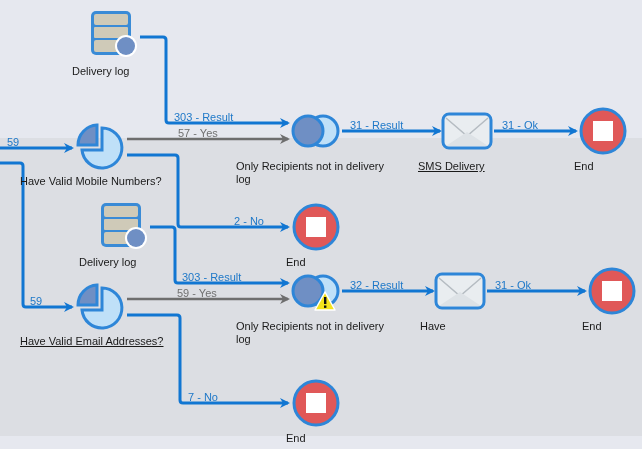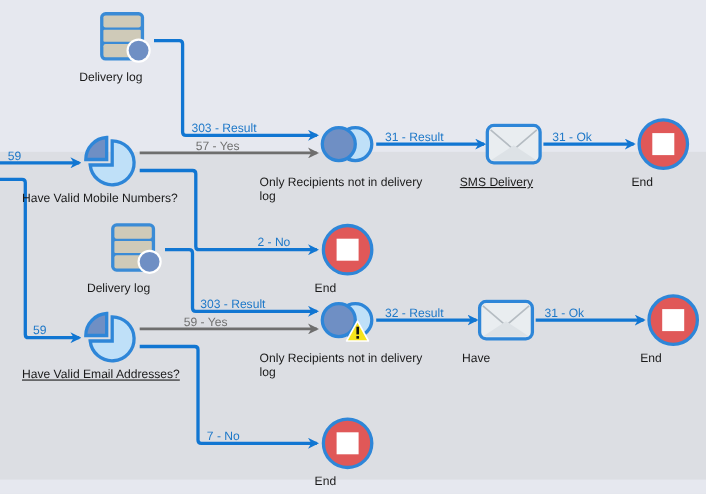--- a/index.html
+++ b/index.html
@@ -66,21 +66,21 @@
 </svg>
 
 <div class="edge" style="left:7px;top:136px;">59</div>
 <div class="edge gray" style="left:134px;top:127px;margin-left:44px;">57 - Yes</div>
 <div class="edge" style="left:174px;top:111px;">303 - Result</div>
 <div class="edge" style="left:350px;top:119px;">31 - Result</div>
 <div class="edge" style="left:502px;top:119px;">31 - Ok</div>
 <div class="edge" style="left:186px;top:215px;margin-left:48px;">2 - No</div>
 <div class="edge" style="left:182px;top:271px;">303 - Result</div>
 <div class="edge" style="left:30px;top:295px;">59</div>
-<div class="edge gray" style="left:120px;top:287px;padding-left:47px;">59 - Yes</div>
+<div class="edge gray" style="left:130px;top:287px;padding-left:47px;">59 - Yes</div>
 <div class="edge" style="left:350px;top:279px;">32 - Result</div>
 <div class="edge" style="left:495px;top:279px;">31 - Ok</div>
 <div class="edge" style="left:188px;top:391px;">7 - No</div>
 
 <div class="node" style="left:88px;top:10px;">
   <svg width="54" height="52">
     <rect x="3" y="1" width="40" height="44" rx="5" fill="#3a8bd6"></rect>
     <rect x="6" y="4" width="34" height="11" rx="2" fill="#cfcab8"></rect>
     <rect x="6" y="17" width="34" height="11" rx="1" fill="#cfcab8"></rect>
     <rect x="6" y="30" width="34" height="12" rx="2" fill="#cfcab8"></rect>

